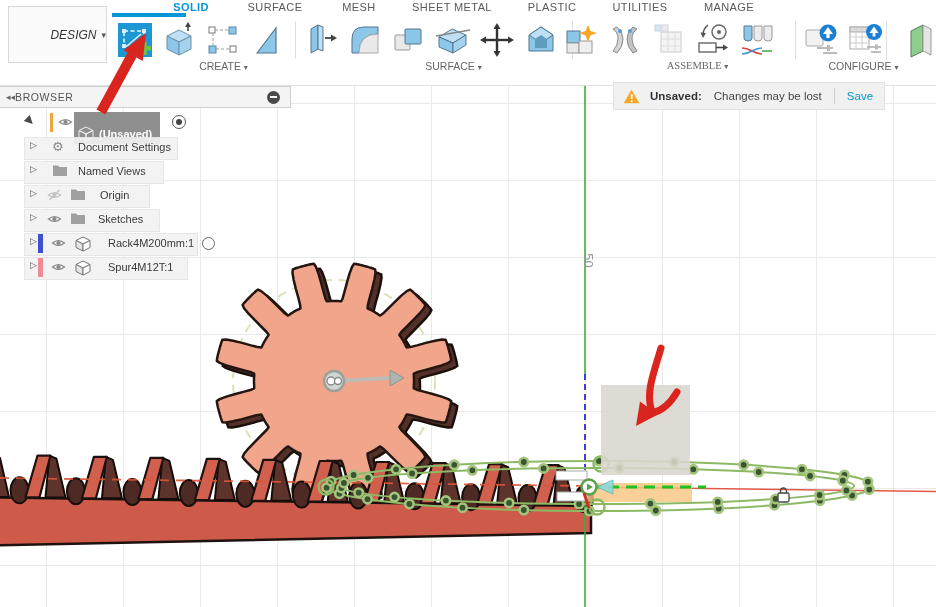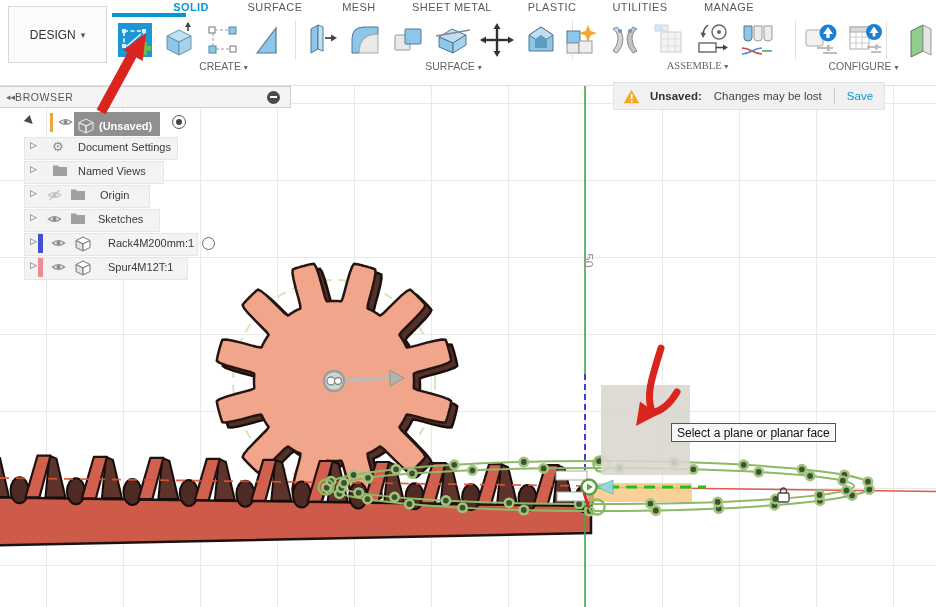--- a/index.html
+++ b/index.html
@@ -13,21 +13,21 @@
     background-size:77px 77px;background-position:46px 18px;}
   #scene,#arrows{position:absolute;left:0;top:0;width:936px;height:607px;}
   #scene{z-index:2;}
   #arrows{z-index:60;pointer-events:none;}
   
   #toolbar{position:absolute;left:0;top:0;width:936px;height:85px;background:#FFF;border-bottom:1px solid #E1E1E1;z-index:10;}
   .tab{position:absolute;top:1px;transform:translateX(-50%);font-size:11px;color:#5A5A5A;letter-spacing:.4px;cursor:pointer;margin-left:36px;}
   .tab.active{color:#0696D7;font-weight:bold;}
   #tab-underline{position:absolute;left:112px;top:13px;width:74px;height:4px;background:#0696D7;}
   #design-btn{position:absolute;left:8px;top:6px;width:97px;height:55px;background:#FBFBFB;border:1px solid #D8D8D8;
-    display:flex;align-items:center;justify-content:center;font-size:12px;color:#333;gap:5px;cursor:pointer;}
+    display:flex;align-items:center;justify-content:flex-end;font-size:12px;color:#333;gap:5px;cursor:pointer;font-style:italic;}
   .tgroup{position:absolute;top:20px;display:flex;gap:3px;}
   .tool-icon{width:41px;height:40px;display:flex;align-items:center;justify-content:center;cursor:pointer;}
   .group-label{position:absolute;top:60px;transform:translateX(-50%);font-size:10.5px;color:#666;white-space:nowrap;cursor:pointer;padding-left:43px;}
   .group-label .caret{font-size:8px;color:#666;}
   .tsep{position:absolute;top:21px;width:1px;height:38px;background:#DFDFDF;}
   
   #warnbar{position:absolute;left:613px;top:82px;width:270px;height:26px;background:#F1F1F1;border:1px solid #E3E3E3;
     display:flex;align-items:center;z-index:11;font-size:11.5px;color:#444;}
   #warnbar .wtitle{font-weight:bold;color:#333;margin-left:10px;}
   #warnbar .wmsg{margin-left:12px;}
@@ -41,21 +41,21 @@
   #browser-header .bminus{margin-left:auto;margin-right:10px;width:13px;height:13px;border-radius:50%;background:#4A4A4A;position:relative;cursor:pointer;}
   #browser-header .bminus::after{content:"";position:absolute;left:3px;top:5.7px;width:7px;height:1.6px;background:#FFF;}
   #browser-rows{position:absolute;left:0;top:106px;width:300px;z-index:12;}
   .brow{position:absolute;height:21px;font-size:11px;color:#3A3A3A;}
   .brow-bg{position:absolute;left:24px;top:0;height:21px;background:rgba(242,242,242,.92);border:1px solid rgba(224,224,224,.7);}
   .brow .arrow{position:absolute;left:30px;top:3px;font-size:9px;color:#555;cursor:pointer;font-family:"DejaVu Sans",sans-serif;}
   .brow .bar{position:absolute;top:1px;width:5px;height:19px;}
   .brow .lbl{position:absolute;top:3.5px;white-space:nowrap;}
   .brow .ricon{position:absolute;top:2px;}
   .brow .circle{position:absolute;top:4px;width:11px;height:11px;border:1.5px solid #666;border-radius:50%;background:#FFF;cursor:pointer;}
-  #root-chip{position:absolute;left:74px;top:0;height:21px;background:#8F8F8F;display:flex;align-items:center;padding:3px 8px 0 3px;cursor:pointer;}
+  #root-chip{position:absolute;left:74px;top:0;height:21px;background:#8F8F8F;display:flex;align-items:center;padding:11px 8px 0 3px;cursor:pointer;}
   #root-chip .lbl{position:static;color:#FFF;font-weight:bold;margin-left:4px;}
   .radio{position:absolute;top:3px;width:12px;height:12px;border:1.5px solid #555;border-radius:50%;background:#FFF;cursor:pointer;}
   .radio.dot::after{content:"";position:absolute;left:3px;top:3px;width:6px;height:6px;border-radius:50%;background:#444;}
   
   #tooltip{position:absolute;left:671px;top:423px;background:#F8F8F8;border:1px solid #555;padding:1.5px 5px;
     font-size:12px;color:#111;white-space:nowrap;z-index:40;}
   #axis50{position:absolute;left:581px;top:253px;font-size:13px;color:#999;transform:rotate(90deg);z-index:3;}
 </style>
 </head>
 <body>
@@ -177,21 +177,20 @@
         <circle cx="589" cy="487" r="7.5" fill="#FFF" stroke="#5AA146" stroke-width="2.5"></circle>
         <polygon points="587,483.5 593,487 587,490.5" fill="#5AA146"></polygon>
         <line x1="584" y1="493" x2="589" y2="508" stroke="#D03020" stroke-width="3"></line>
       </g>
       <g>
         <rect x="778" y="493" width="11" height="9" rx="1.5" fill="#FFF" stroke="#444" stroke-width="1.3"></rect>
         <path d="M780.5,493 v-2 a3,3 0 0 1 6,0 v2" fill="none" stroke="#444" stroke-width="1.3"></path>
       </g>
     </svg>
   <div id="axis50">50</div>
-  <div id="tooltip">Select a plane or planar face</div>
 
   <div id="toolbar">
     <div id="tabs">
         <div class="tab active" style="left: 155px;">SOLID</div>
         <div class="tab" style="left: 239px;">SURFACE</div>
         <div class="tab" style="left: 323px;">MESH</div>
         <div class="tab" style="left: 416px;">SHEET METAL</div>
         <div class="tab" style="left: 516px;">PLASTIC</div>
         <div class="tab" style="left: 604px;">UTILITIES</div>
         <div class="tab" style="left: 693px;">MANAGE</div>

